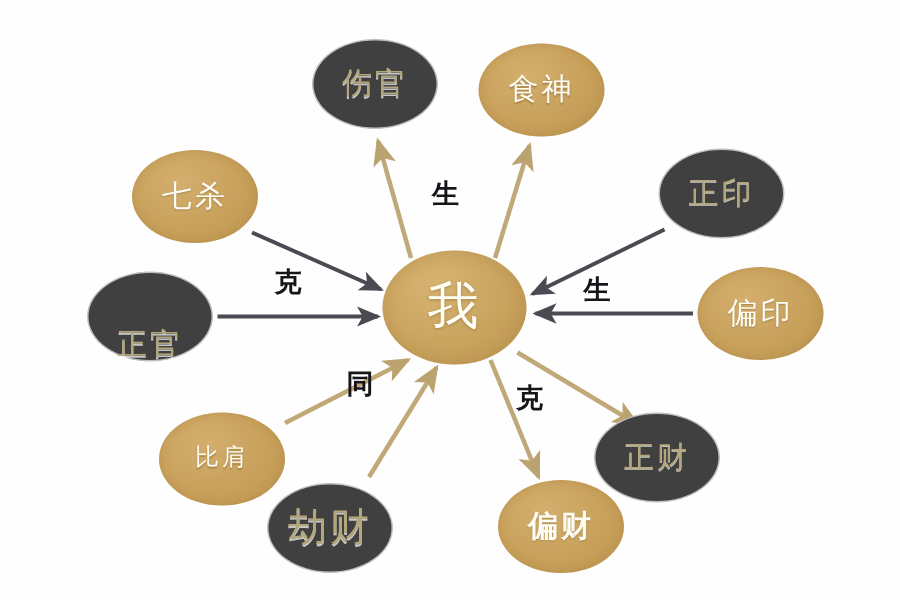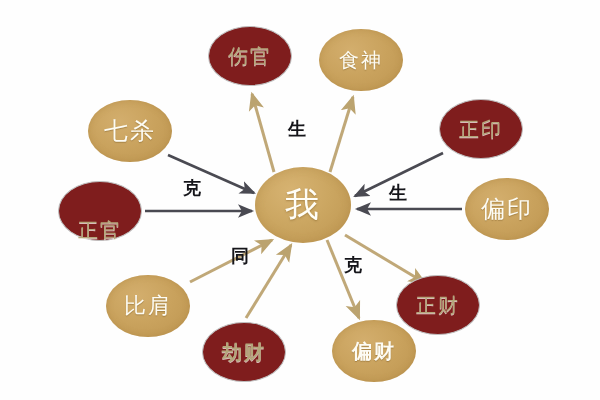--- a/index.html
+++ b/index.html
@@ -42,21 +42,21 @@
   }
   .node.filled {
     background: radial-gradient(ellipse at 38% 34%, #d3ae6d 0%, #c9a25d 48%, #bd9550 100%);
     border-radius: 50%;
     color: #fdfcf4;
     text-shadow: 0 1px 1px rgba(120, 88, 35, 0.45);
     box-shadow: inset 0 0 6px rgba(160,120,55,0.35);
     align-items: center;
   }
   .node.outlined {
-    background: #7f1d1d;
+    background: #404040;
     border-radius: 50%;
     border: 1px solid #bfbfbf;
     color: #b3a67a;
     text-shadow: 0 1px 0 rgba(255,255,255,0.7);
   }
   .node.center {
     background: radial-gradient(ellipse at 38% 32%, #d7b372 0%, #cba661 46%, #bd9550 100%);
     border-radius: 50%;
     color: #fffef7;
     text-shadow: 0 1px 2px rgba(125, 92, 35, 0.5);
@@ -100,39 +100,39 @@
       </g>
   </svg>
 
   <div id="nodes-group">
       <div class="node outlined" style="left: 208px; top: 26px; width: 84px; height: 60px; font-size: 20px;">
         <span class="node-label">伤官</span>
       </div>
       <div class="node filled" style="left: 319px; top: 29px; width: 84px; height: 62px; font-size: 20px;">
         <span class="node-label">食神</span>
       </div>
-      <div class="node filled" style="left: 88px; top: 100px; width: 84px; height: 62px; font-size: 24px;">
+      <div class="node filled" style="left: 88px; top: 100px; width: 84px; height: 62px; font-size: 20px;">
         <span class="node-label">七杀</span>
       </div>
       <div class="node outlined" style="left: 439px; top: 99px; width: 84px; height: 60px; font-size: 20px; text-align: center;">
         <span class="node-label">正印</span>
       </div>
       <div class="node outlined" style="left: 58px; top: 181px; width: 84px; height: 60px; font-size: 20px; align-items: flex-end;">
         <span class="node-label">正官</span>
       </div>
-      <div class="node filled" style="left: 465px; top: 178px; width: 84px; height: 62px; font-size: 24px;">
+      <div class="node filled" style="left: 465px; top: 178px; width: 84px; height: 62px; font-size: 20px;">
         <span class="node-label">偏印</span>
       </div>
-      <div class="node filled" style="left: 106px; top: 275px; width: 84px; height: 62px; font-size: 22px;">
+      <div class="node filled" style="left: 106px; top: 275px; width: 84px; height: 62px; font-size: 16px;">
         <span class="node-label">比肩</span>
       </div>
       <div class="node outlined" style="left: 396px; top: 275px; width: 84px; height: 60px; font-size: 20px;">
         <span class="node-label">正财</span>
       </div>
-      <div class="node outlined" style="left: 202px; top: 322px; width: 84px; height: 60px; font-size: 20px; font-weight: bold;">
+      <div class="node outlined" style="left: 178px; top: 322px; width: 84px; height: 60px; font-size: 26px;">
         <span class="node-label">劫财</span>
       </div>
       <div class="node filled" style="left: 332px; top: 320px; width: 84px; height: 62px; font-size: 20px; font-weight: bold;">
         <span class="node-label">偏财</span>
       </div>
     </div>
   <div id="labels-group">
       <div class="edge-label" style="font-size: 18px; left: 288px; top: 120px;">生</div>
       <div class="edge-label" style="font-size: 18px; left: 183px; top: 179px;">克</div>
       <div class="edge-label" style="font-size: 18px; left: 389px; top: 184px;">生</div>

